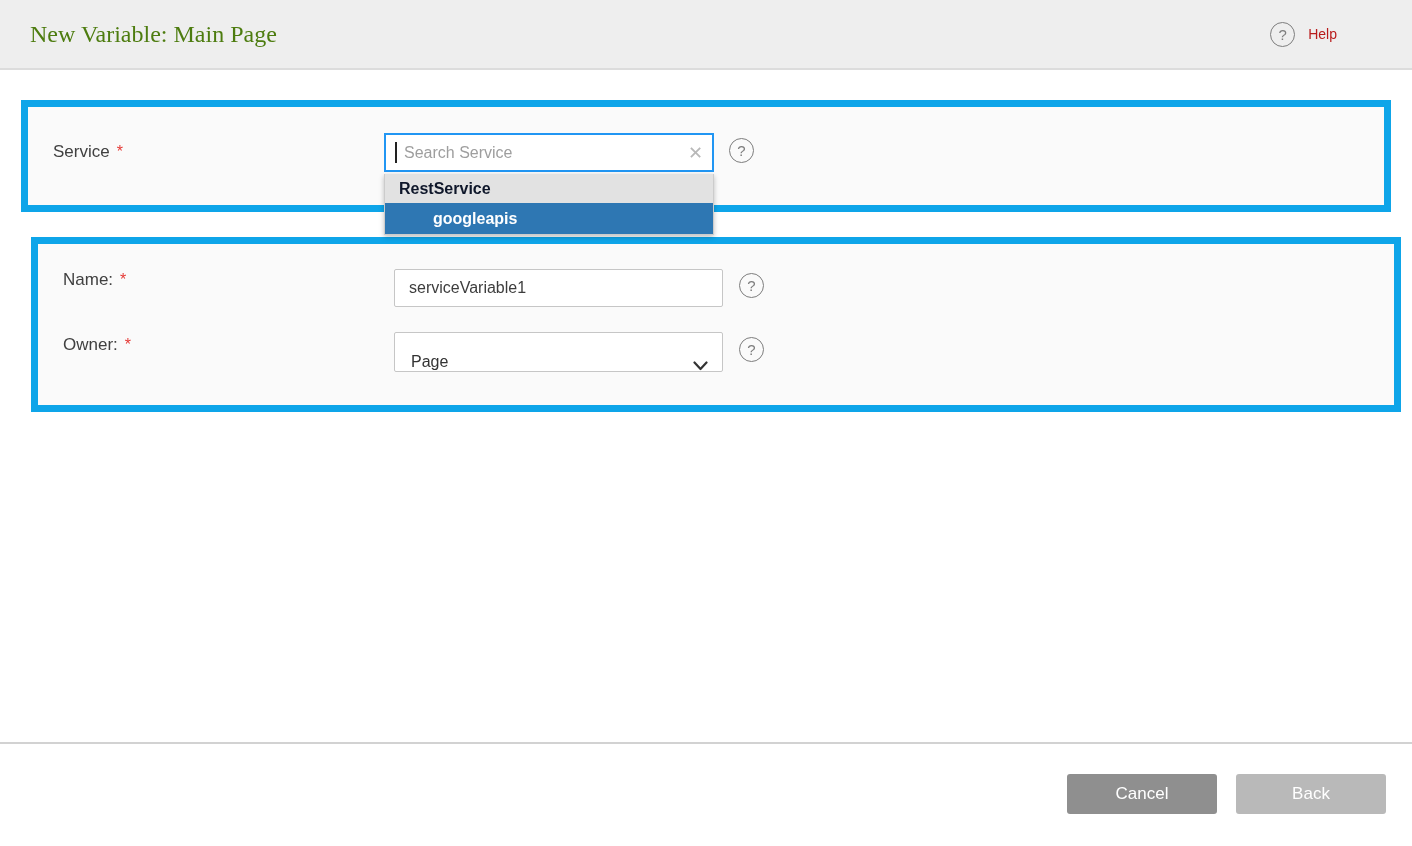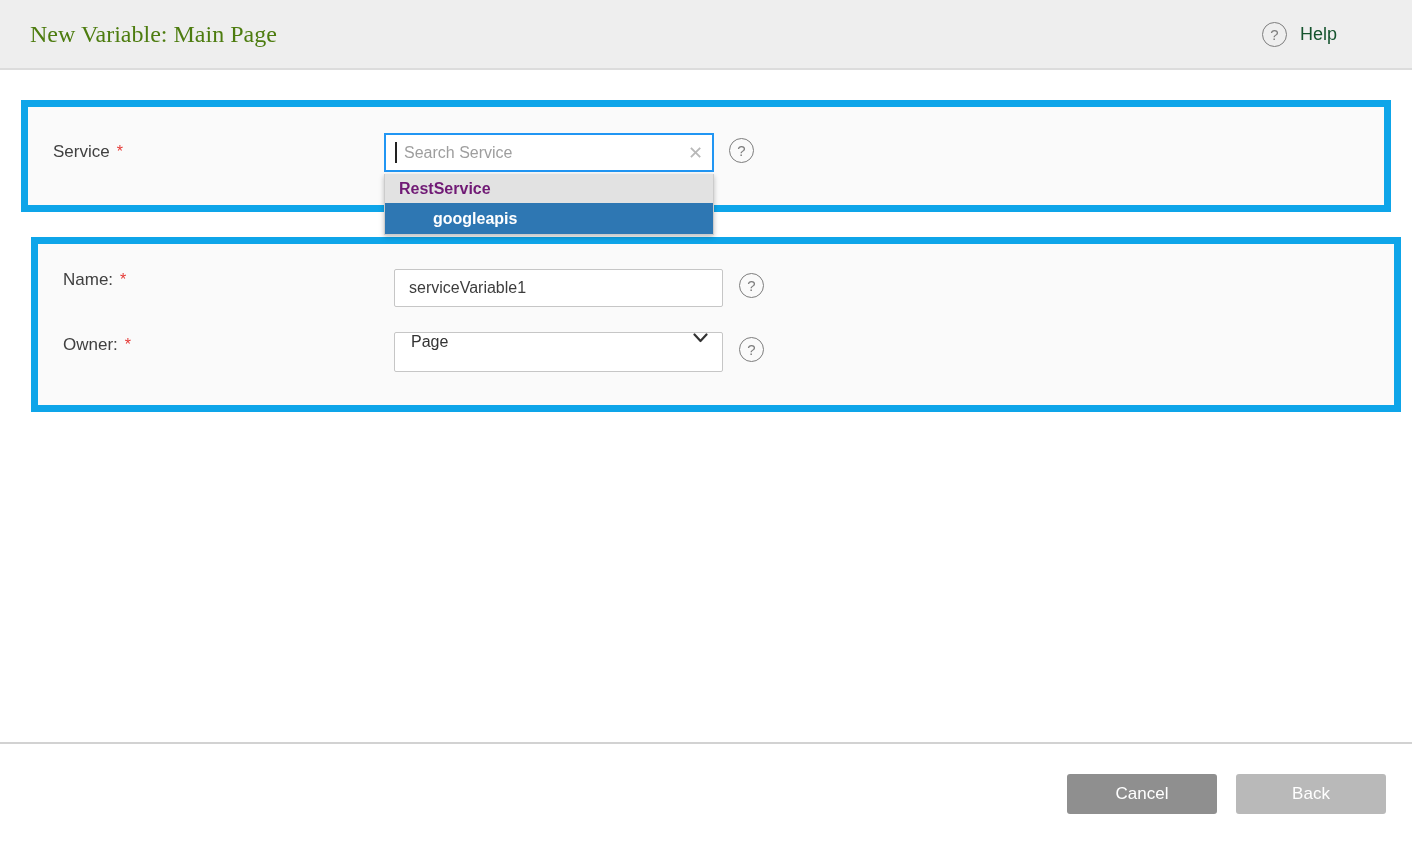--- a/index.html
+++ b/index.html
@@ -31,21 +31,21 @@
     cursor: pointer;
   }
   .qcircle {
     width: 25px; height: 25px;
     border: 1.6px solid #7d7d7d; border-radius: 50%;
     color: #7d7d7d;
     display: flex; align-items: center; justify-content: center;
     font-size: 15px; line-height: 1; font-weight: 400;
     background: transparent; flex: 0 0 auto;
   }
-  .help-label { font-size: 18px; color: #14532d; }
+  .help-label { font-size: 14px; color: #b91c1c; }
 
   
   .panel {
     position: absolute; left: 21px; width: 1370px;
     background: #fafafa;
     border: 7px solid #0ea5e9;
   }
   .panel-service { top: 100px; height: 112px; }
   .panel-details { top: 237px; height: 175px; margin-left: 10px; }
 
@@ -84,21 +84,21 @@
 
   .dropdown {
     position: absolute; left: 356px; top: 67px;
     width: 330px; z-index: 10;
     background: #ffffff;
     border: 1px solid #cccccc; border-top: none;
     box-shadow: 0 2px 5px rgba(0,0,0,0.25);
   }
   .opt-group {
     height: 29px;
-    background: #e2e2e2; color: #701a75;
+    background: #e2e2e2; color: #0f172a;
     font-size: 16px; font-weight: 600;
     display: flex; align-items: center;
     padding-left: 14px;
   }
   .opt-selected {
     height: 31px;
     background: #2e77b3; color: #ffffff;
     font-size: 16px; font-weight: 600;
     display: flex; align-items: center;
     padding-left: 48px;
@@ -114,21 +114,21 @@
     padding: 12px 14px;
     font-family: "Liberation Sans", sans-serif;
     font-size: 16px; color: #3d3d3d;
     outline: none;
   }
   .select-box {
     position: absolute; left: 356px;
     width: 329px; height: 40px;
     border: 1px solid #c6c6c6; border-radius: 2px;
     background: #ffffff;
-    display: flex; align-items: flex-start; justify-content: space-between;
+    display: flex; align-items: flex-end; justify-content: space-between;
     padding: 0 14px 0 16px;
     font-size: 16px; color: #333333;
     cursor: pointer;
   }
   .chevron-down { flex: 0 0 auto; margin-left: 8px; display: block; }
 
   .panel .qcircle { position: absolute; left: 701px; }
 
   
   .footer-divider {

